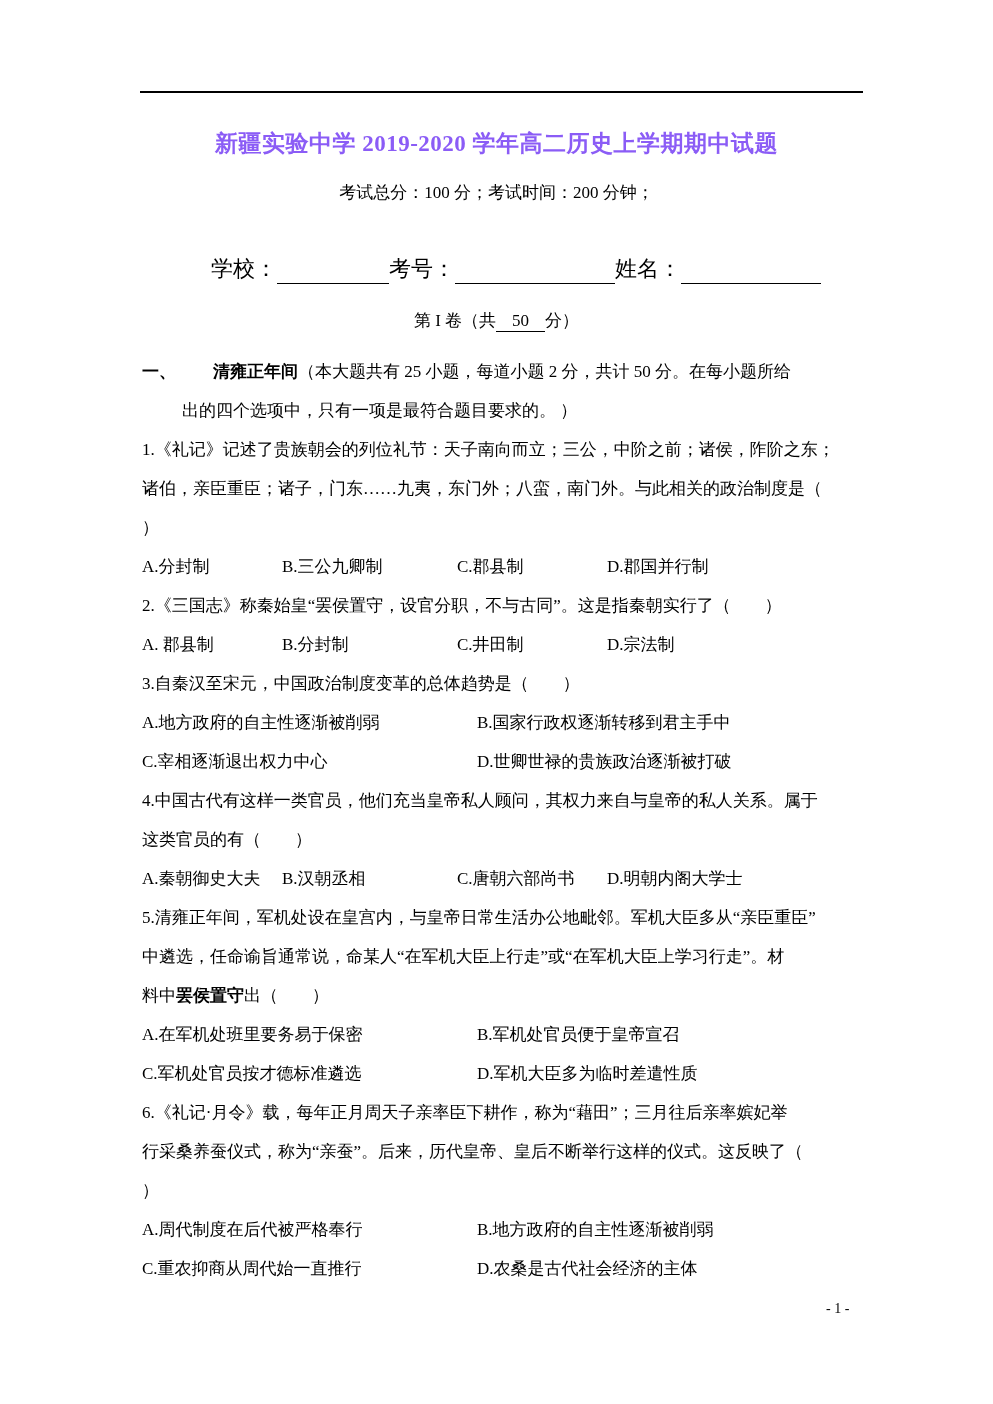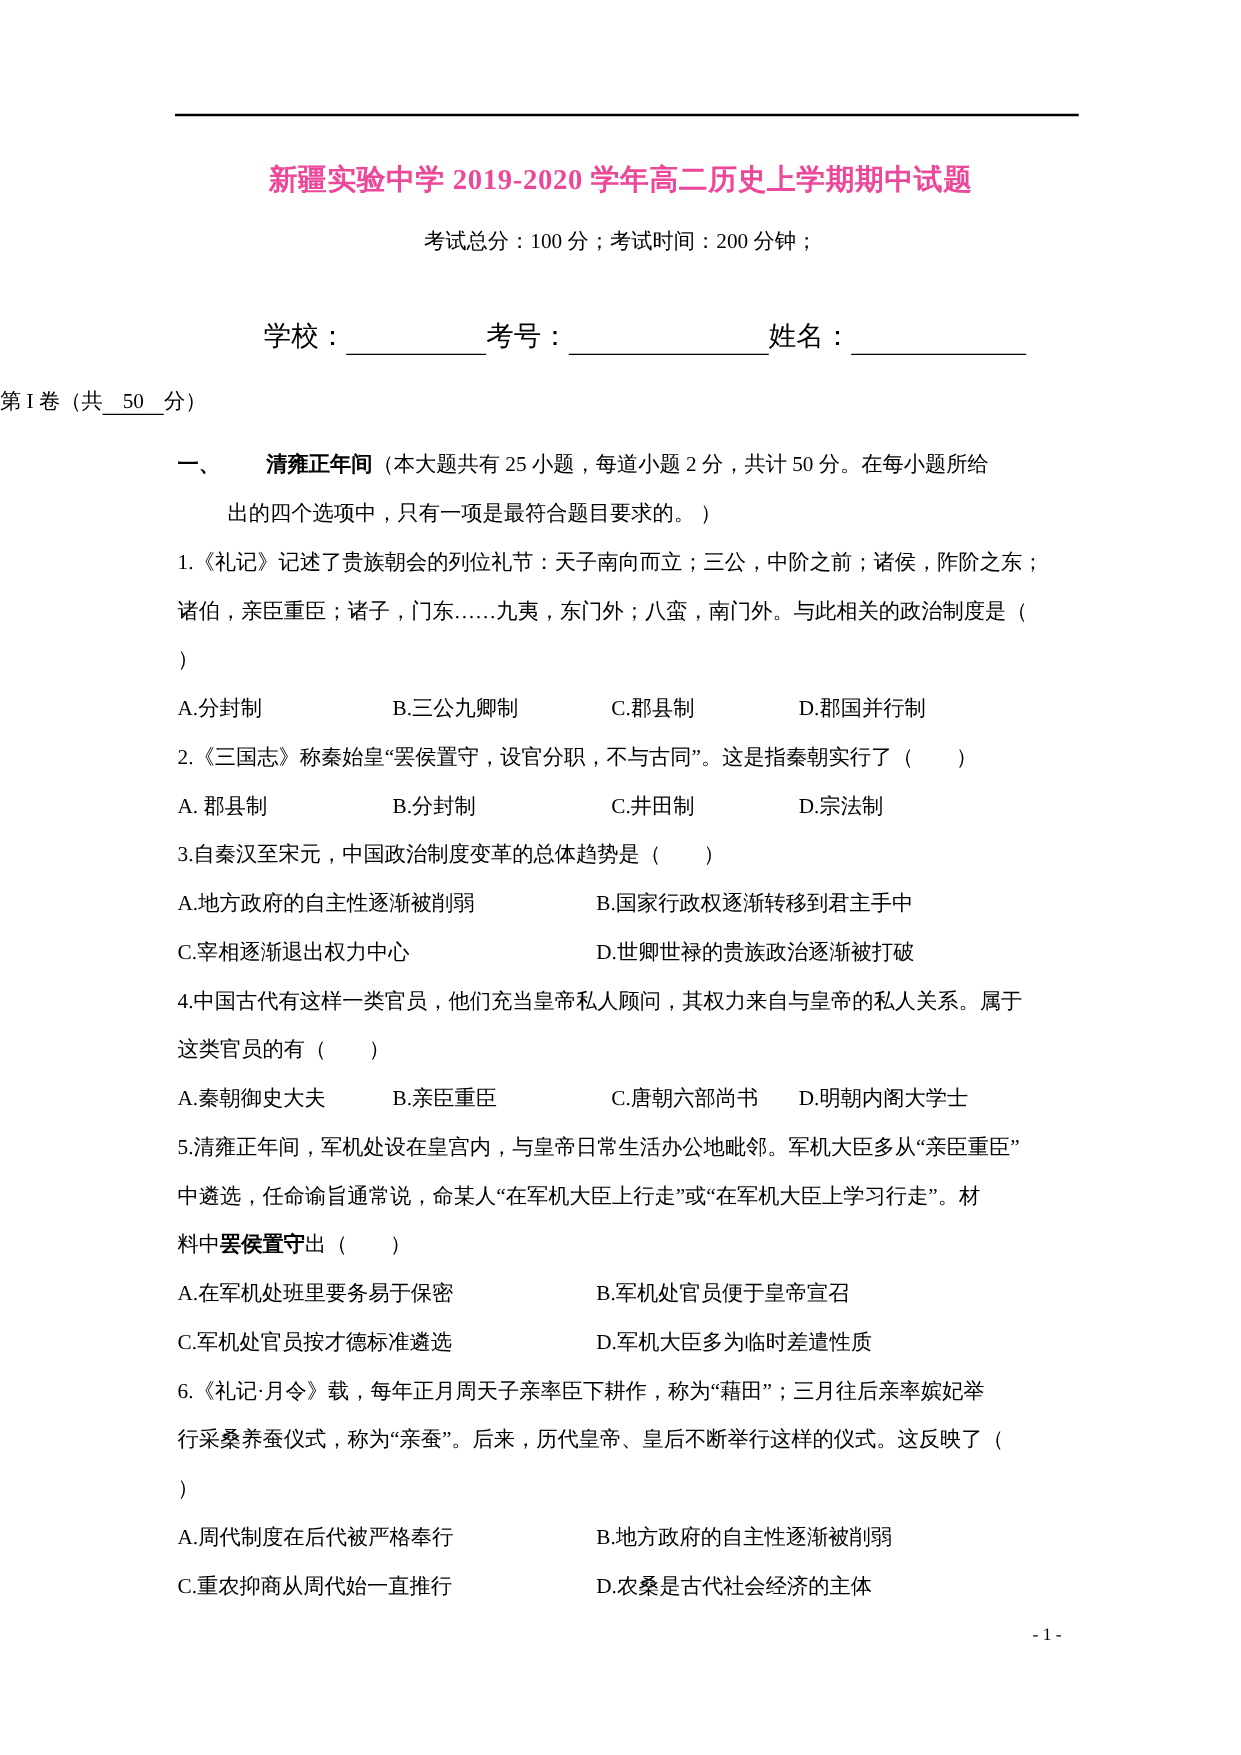--- a/index.html
+++ b/index.html
@@ -18,48 +18,48 @@
     font-size:17px;white-space:nowrap;
   }
   .student-line{
     position:absolute;top:254px;left:211px;font-size:22px;white-space:nowrap;
   }
   .blank{display:inline-block;border-bottom:1px solid #000;height:18px;vertical-align:bottom;}
   .blank.b1{width:112px;}
   .blank.b2{width:160px;}
   .blank.b3{width:140px;}
   .volume{
-    position:absolute;top:309px;left:0;width:100%;text-align:left;
+    position:absolute;top:309px;left:0;width:100%;text-align:center;
     font-size:17px;white-space:nowrap;
   }
   .points-blank{display:inline-block;border-bottom:1px solid #000;padding:0 16px;}
   .content{
     position:absolute;top:352px;left:142px;width:722px;font-size:17px;
   }
   .line{height:39px;line-height:39px;white-space:nowrap;}
   .bold{font-weight:bold;}
   .sec-num{font-weight:bold;margin-right:37px;}
   .indent{padding-left:40px;}
   
   .opt4 span{display:inline-block;}
   .opt4 .c1{width:140px;}
-  .opt4 .c2{width:175px;margin-left:32px;}
+  .opt4 .c2{width:175px;}
   .opt4 .c3{width:150px;}
   .opt2 span{display:inline-block;}
   .opt2 .c1{width:335px;}
   .page-num{
     position:absolute;top:1301px;left:826px;font-size:14px;white-space:nowrap;
   }
 </style>
 </head>
 <body>
 
 <div class="rule"></div>
 
-<div class="title" style="color: #ec4899;">新疆实验中学 2019-2020 学年高二历史上学期期中试题</div>
+<div class="title" style="color: #8b5cf6;">新疆实验中学 2019-2020 学年高二历史上学期期中试题</div>
 
 <div class="exam-info">考试总分：100 分；考试时间：200 分钟；</div>
 
 <div class="student-line"><span>学校：</span><span class="blank b1"></span><span>考号：</span><span class="blank b2"></span><span>姓名：</span><span class="blank b3"></span></div>
 
 <div class="volume"><span>第 I 卷（共</span><span class="points-blank">50</span><span>分）</span></div>
 
 <div class="content">
 
   <div class="line"><span class="sec-num">一、</span><span class="bold">清雍正年间</span><span>（本大题共有 25 小题，每道小题 2 分，共计 50 分。在每小题所给</span></div>
@@ -72,21 +72,21 @@
 
   <div class="line">2.《三国志》称秦始皇“罢侯置守，设官分职，不与古同”。这是指秦朝实行了（　　）</div>
   <div class="line opt4"><span class="c1">A. 郡县制</span><span class="c2">B.分封制</span><span class="c3">C.井田制</span><span class="c4">D.宗法制</span></div>
 
   <div class="line">3.自秦汉至宋元，中国政治制度变革的总体趋势是（　　）</div>
   <div class="line opt2"><span class="c1">A.地方政府的自主性逐渐被削弱</span><span class="c2">B.国家行政权逐渐转移到君主手中</span></div>
   <div class="line opt2"><span class="c1">C.宰相逐渐退出权力中心</span><span class="c2">D.世卿世禄的贵族政治逐渐被打破</span></div>
 
   <div class="line">4.中国古代有这样一类官员，他们充当皇帝私人顾问，其权力来自与皇帝的私人关系。属于</div>
   <div class="line">这类官员的有（　　）</div>
-  <div class="line opt4"><span class="c1">A.秦朝御史大夫</span><span class="c2">B.亲臣重臣</span><span class="c3">C.唐朝六部尚书</span><span class="c4">D.明朝内阁大学士</span></div>
+  <div class="line opt4"><span class="c1">A.秦朝御史大夫</span><span class="c2">B.汉朝丞相</span><span class="c3">C.唐朝六部尚书</span><span class="c4">D.明朝内阁大学士</span></div>
 
   <div class="line">5.清雍正年间，军机处设在皇宫内，与皇帝日常生活办公地毗邻。军机大臣多从“亲臣重臣”</div>
   <div class="line">中遴选，任命谕旨通常说，命某人“在军机大臣上行走”或“在军机大臣上学习行走”。材</div>
   <div class="line"><span>料中</span><span class="bold">罢侯置守</span><span>出（　　）</span></div>
   <div class="line opt2"><span class="c1">A.在军机处班里要务易于保密</span><span class="c2">B.军机处官员便于皇帝宣召</span></div>
   <div class="line opt2"><span class="c1">C.军机处官员按才德标准遴选</span><span class="c2">D.军机大臣多为临时差遣性质</span></div>
 
   <div class="line">6.《礼记·月令》载，每年正月周天子亲率臣下耕作，称为“藉田”；三月往后亲率嫔妃举</div>
   <div class="line">行采桑养蚕仪式，称为“亲蚕”。后来，历代皇帝、皇后不断举行这样的仪式。这反映了（</div>
   <div class="line">）</div>

